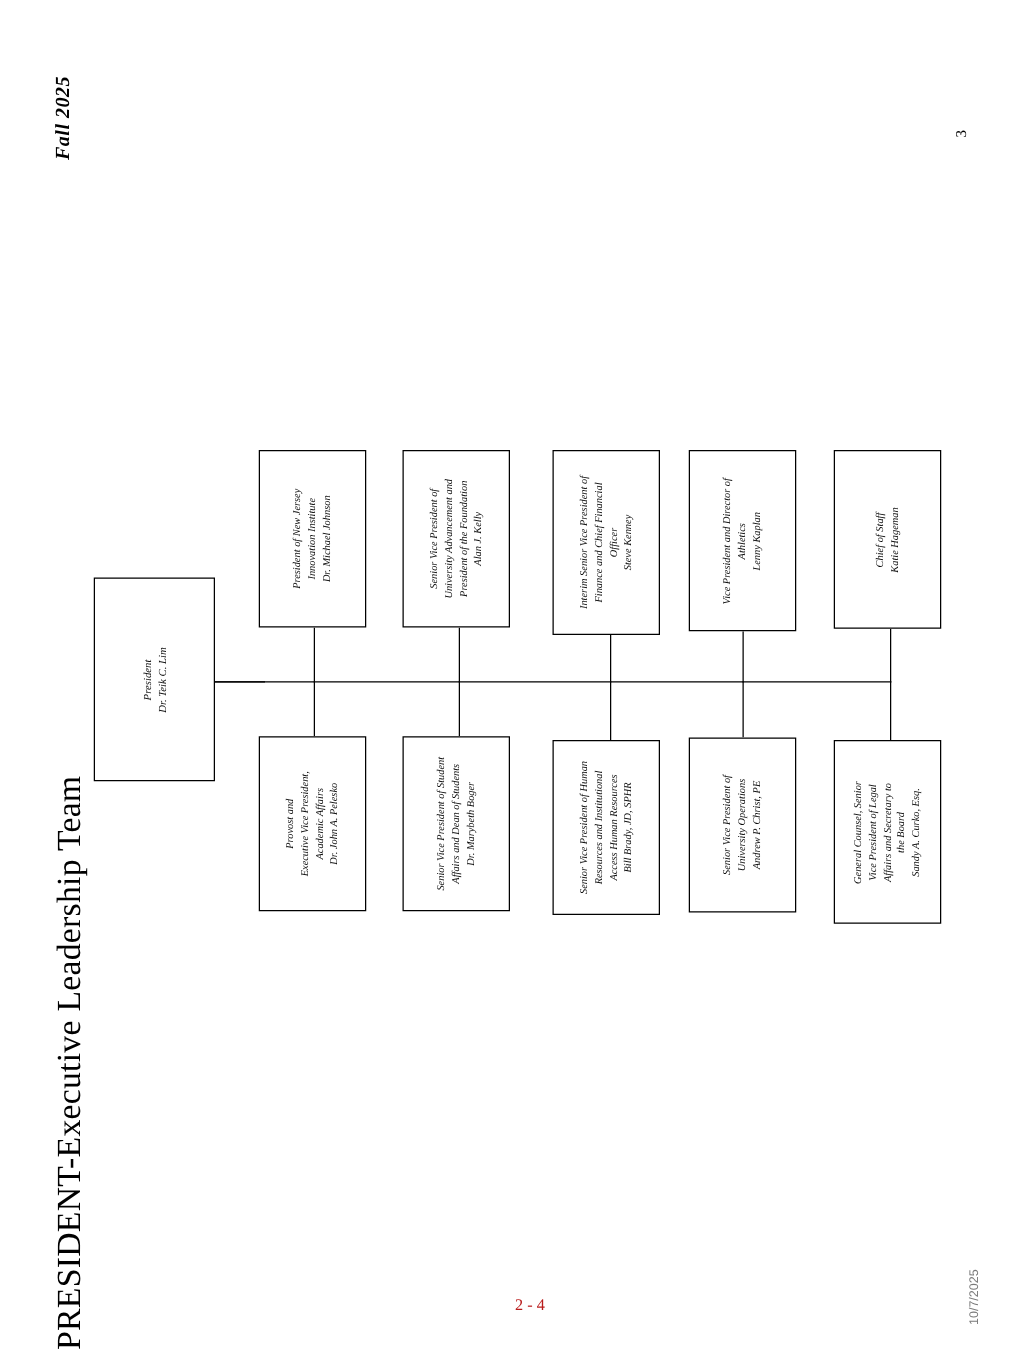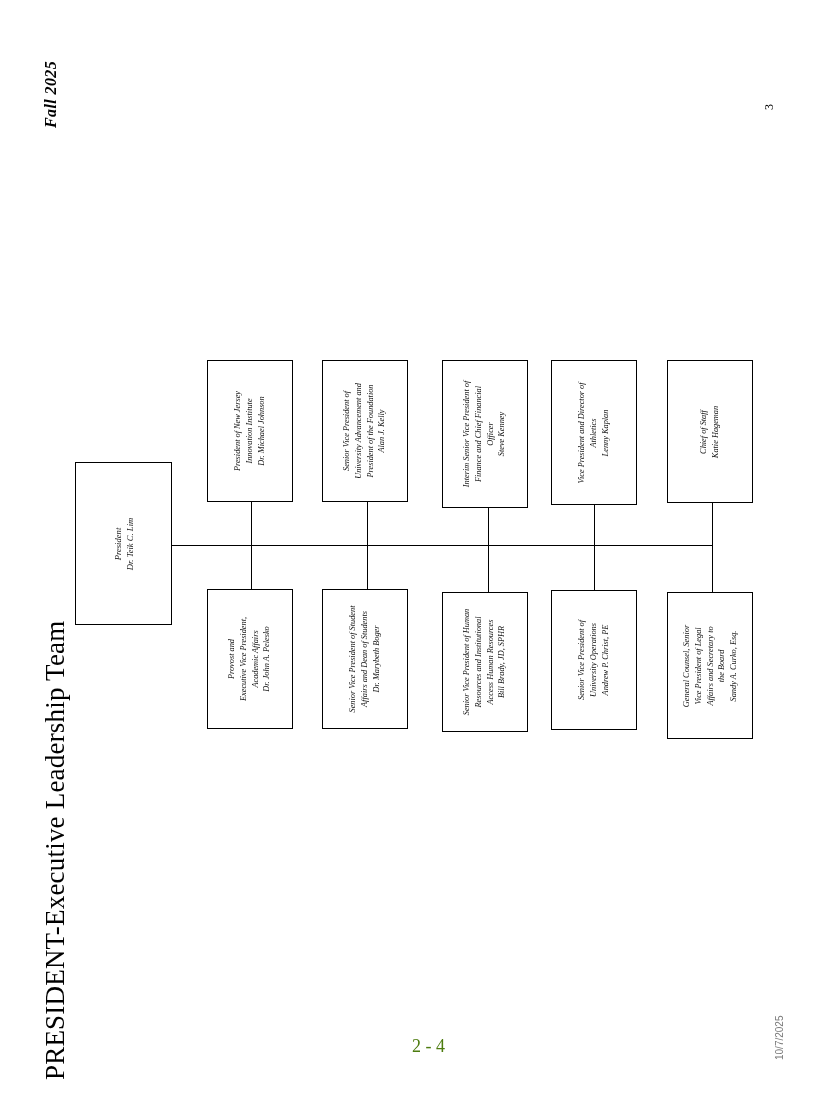--- a/index.html
+++ b/index.html
@@ -58,22 +58,22 @@
     font-size: 27px;
     letter-spacing: 0.2px;
     font-weight: normal;
   }
 
   
   #footer-pageref {
     position: absolute;
     left: 412px;
     top: 1036px;
-    font-size: 18px;
-    color: #4d7c0f;
+    font-size: 13px;
+    color: #b91c1c;
     font-family: "Liberation Serif", serif;
   }
   #footer-date {
     left: 774px;
     top: 1060px;
     transform: rotate(-90deg);
     font-size: 10px;
     color: #7a7a7a;
     font-family: "Liberation Sans", sans-serif;
   }

